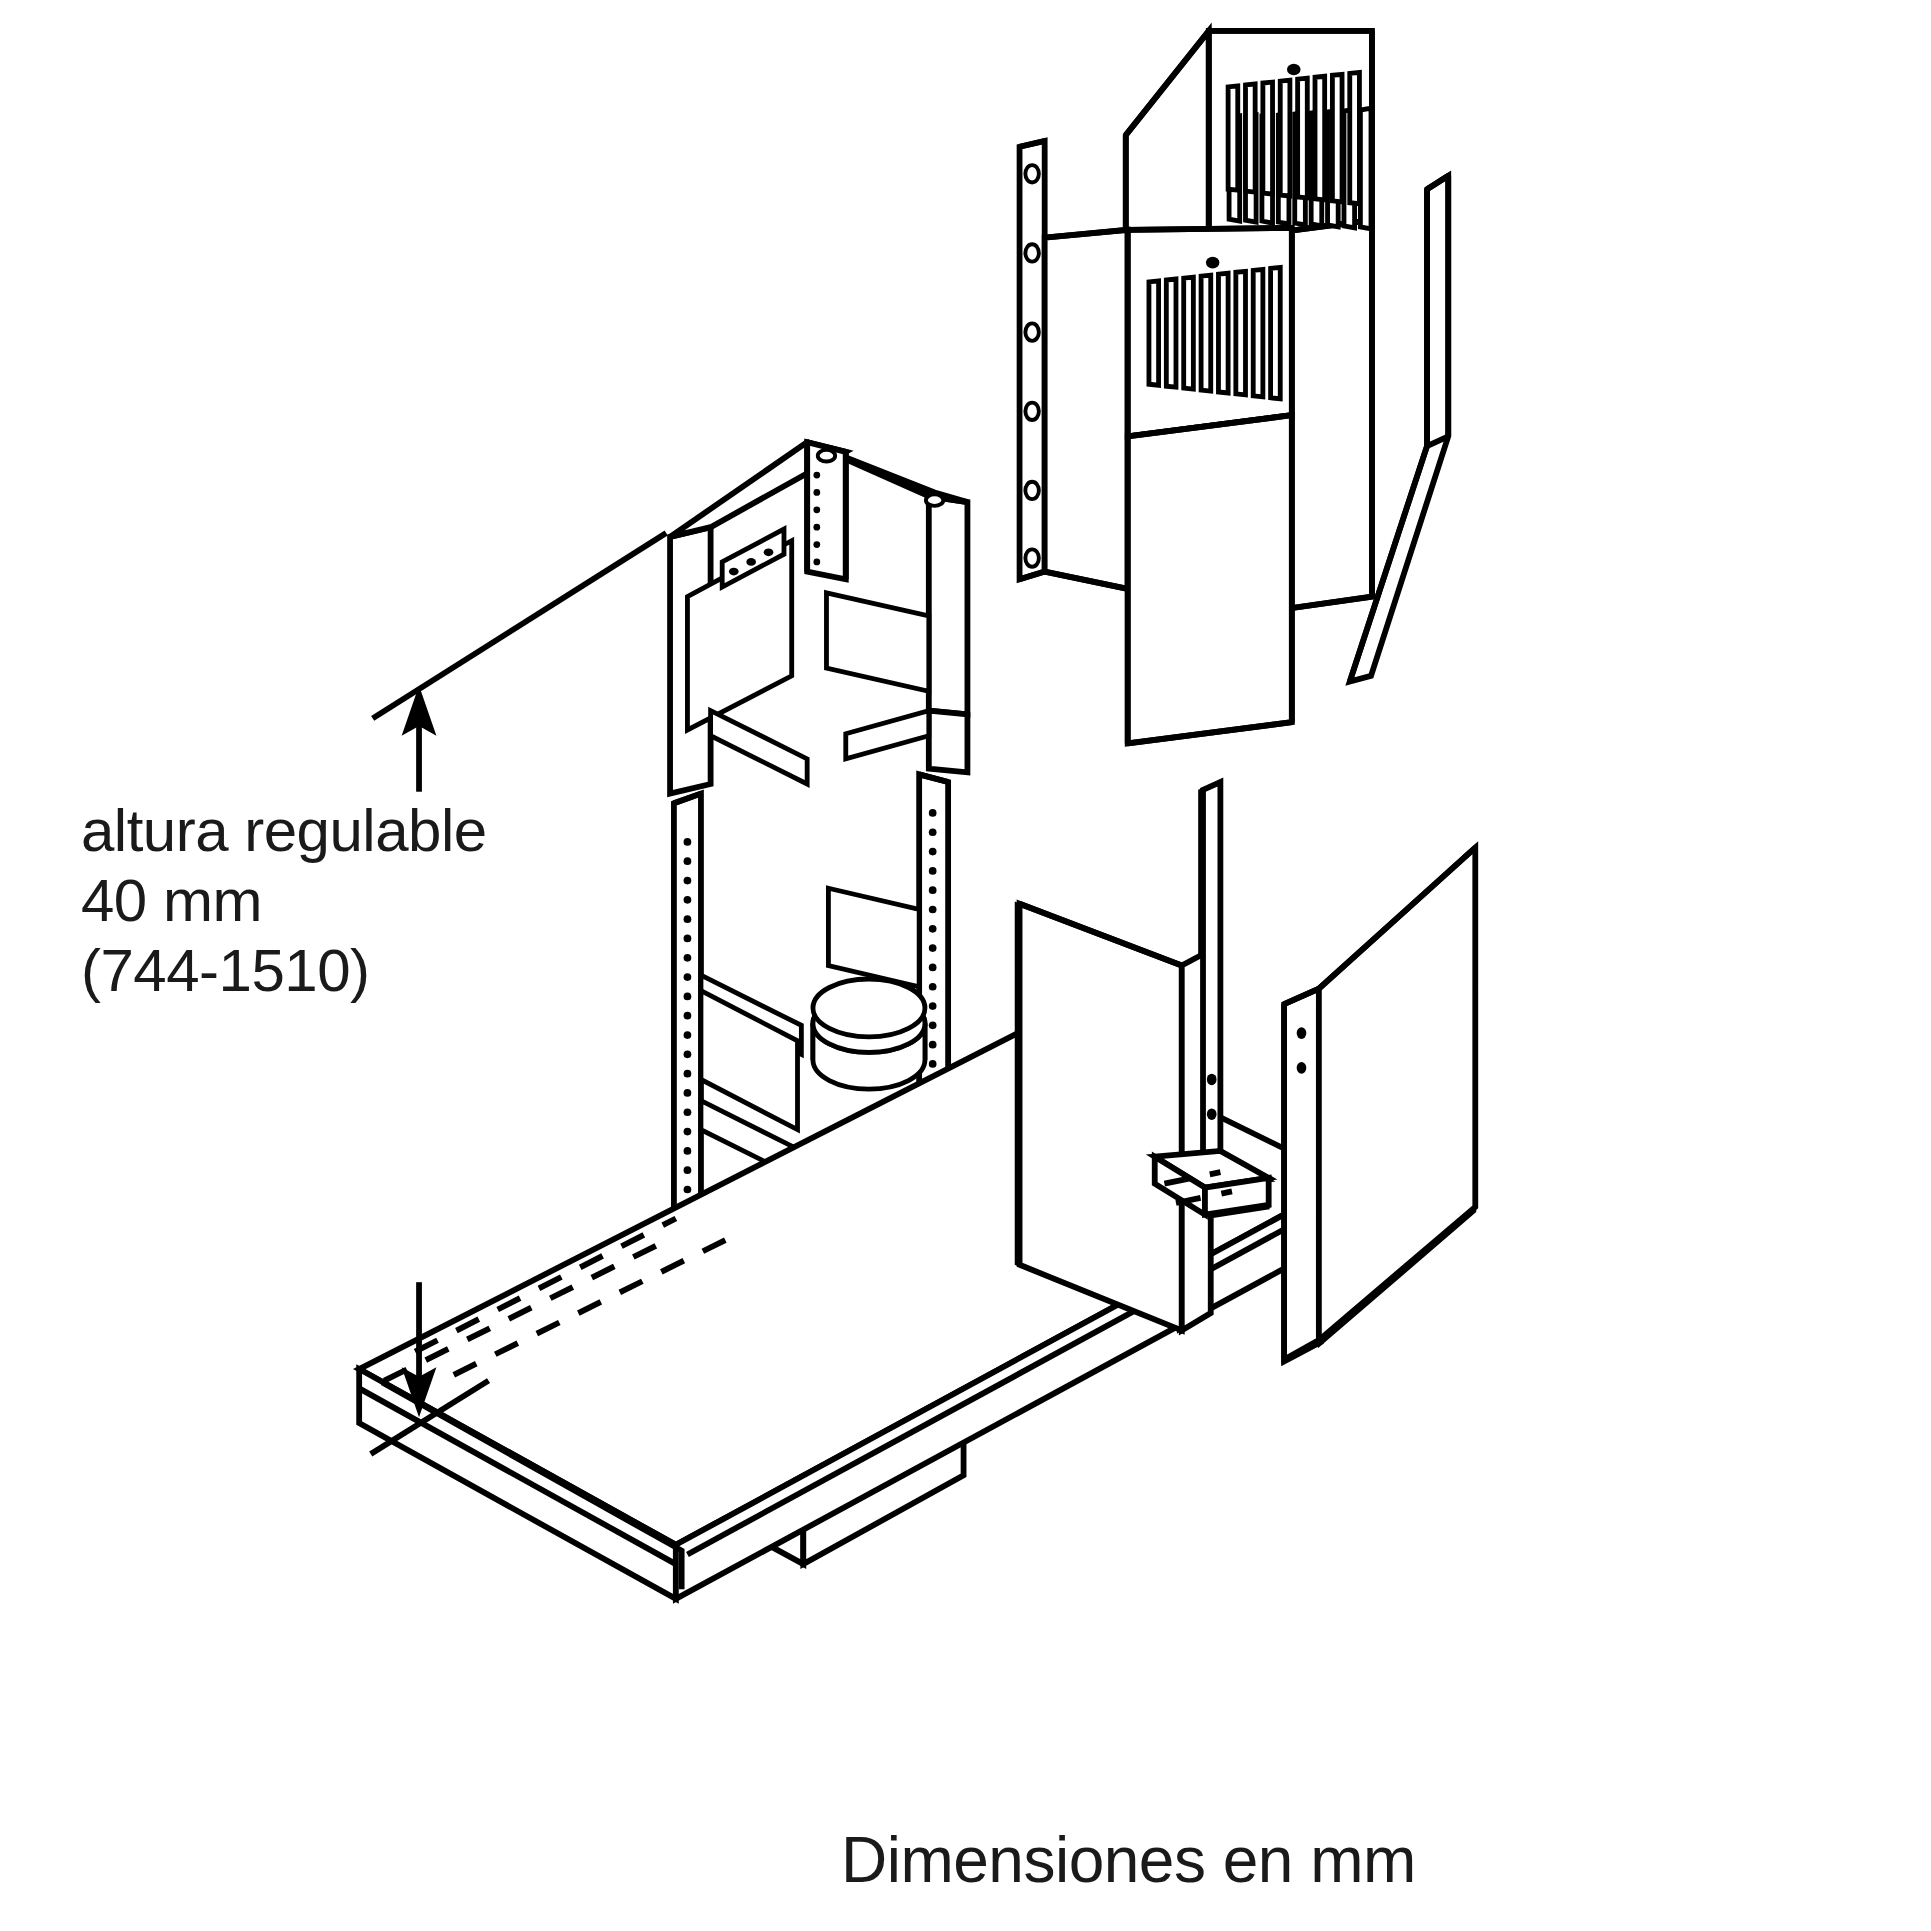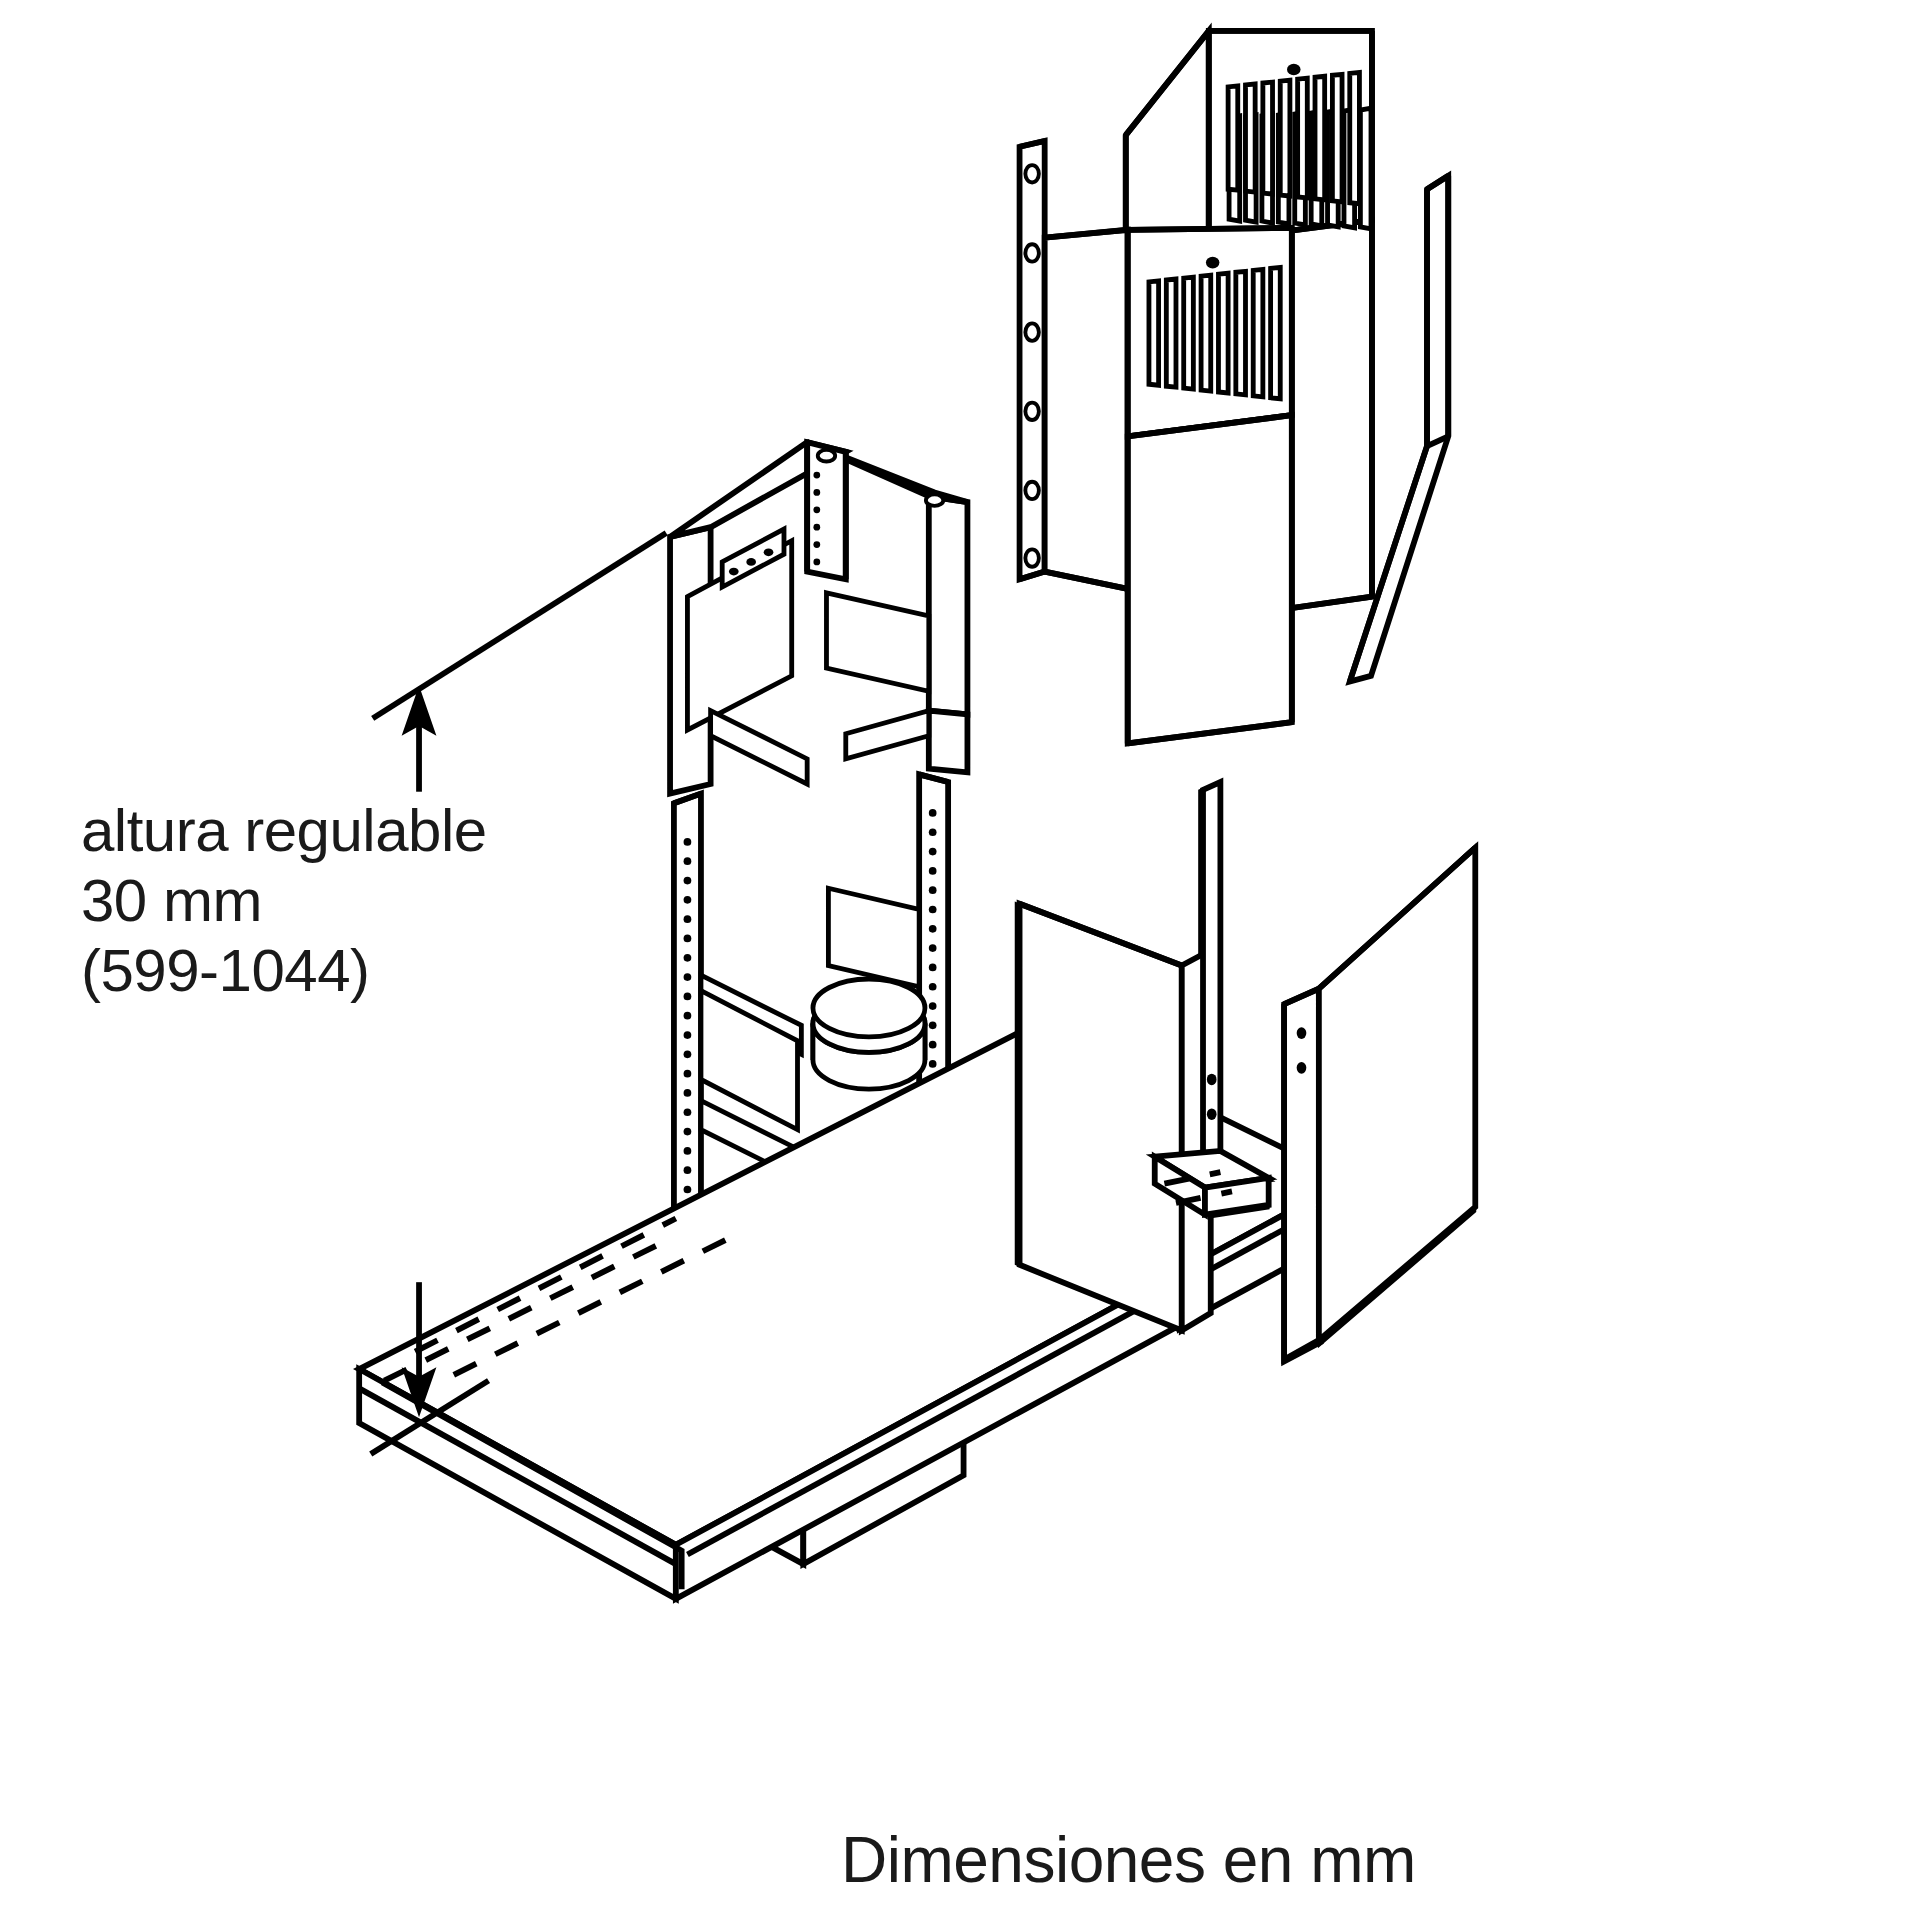--- a/index.html
+++ b/index.html
@@ -365,20 +365,20 @@
         <path class="arrowhd" d="M434,1468 L416,1416 L434,1426 L452,1416 Z"></path>
 
         <path class="lead" d="M384,1506 L506,1430"></path>
       </g>
 
     </g>
   </svg>
 
   <div class="annot" id="height-note">
     <div>altura regulable</div>
-    <div>30 mm</div>
-    <div>(599-1044)</div>
+    <div>40 mm</div>
+    <div>(744-1510)</div>
   </div>
 
   <div class="annot" id="dim-caption">Dimensiones en mm</div>
 
 </div>
 
 
 </body></html>

